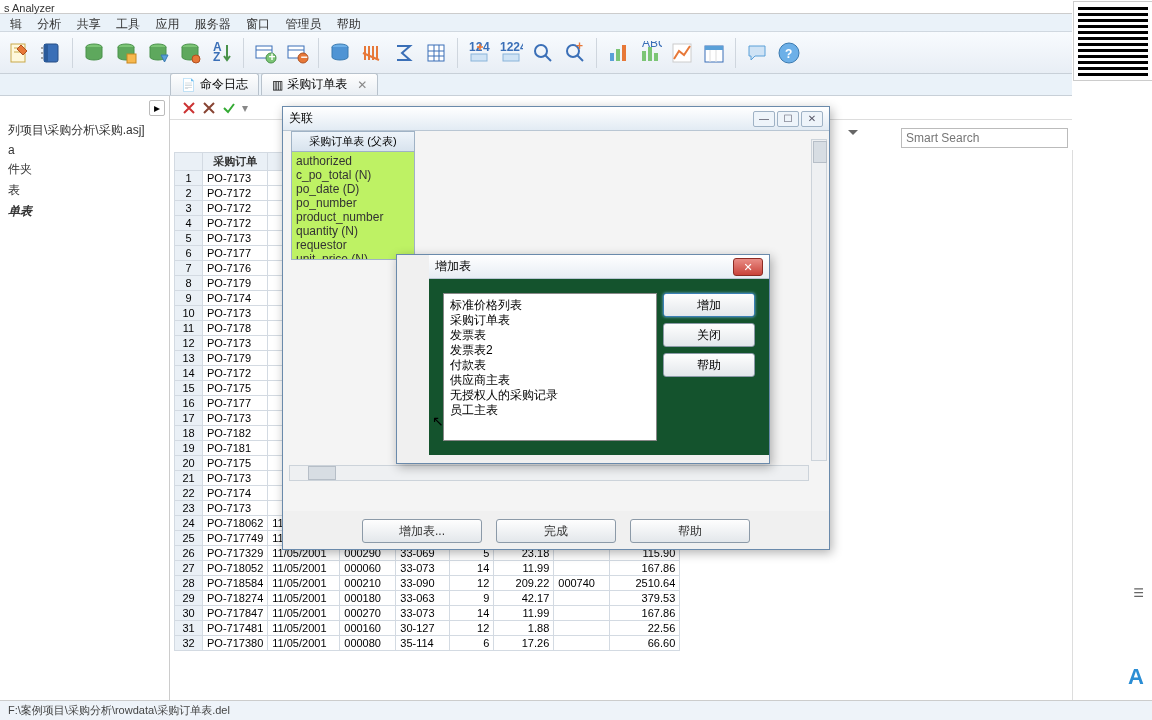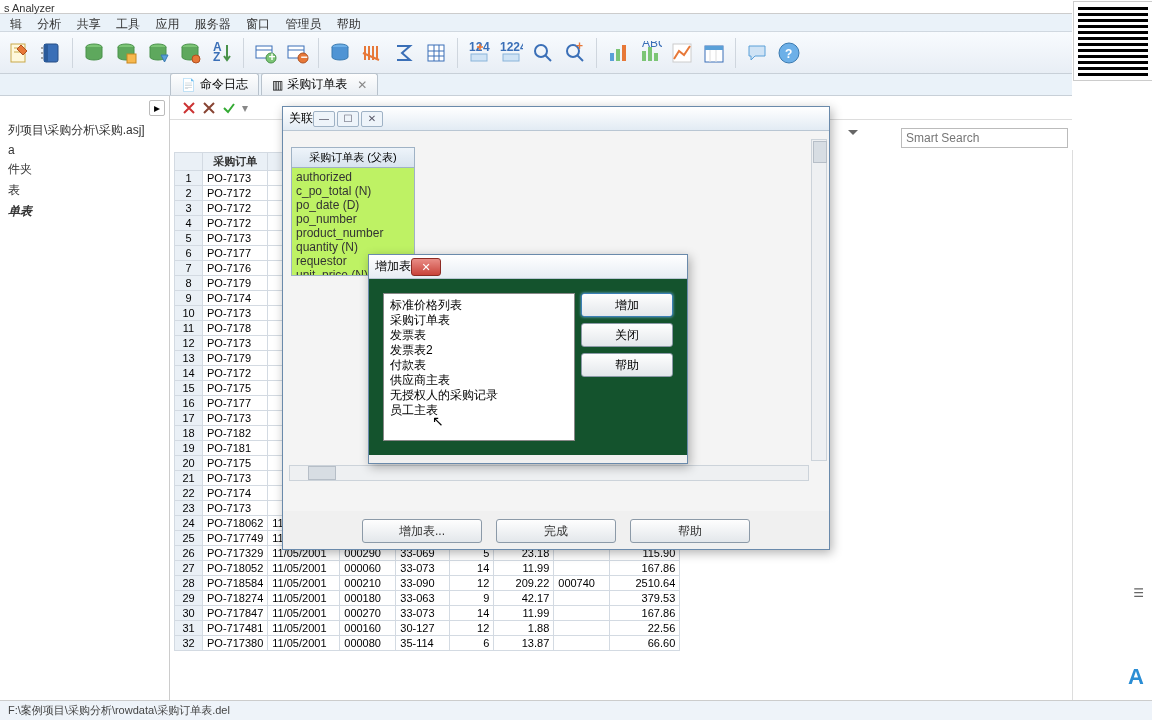--- a/index.html
+++ b/index.html
@@ -45,37 +45,37 @@
    repeating-linear-gradient(90deg,#000 0 3px,transparent 3px 6px);
   background-blend-mode: difference;
   border:4px solid #fff; outline:1px solid #ccc;}
 .right-strip .big-a { position:absolute; bottom:10px; right:8px; color:#2a8dd4; font-size:22px; font-weight:bold;}
 .right-strip .bars-icon{position:absolute;bottom:100px;right:8px;color:#666;}
 
 .statusbar { position: absolute; bottom: 0; left: 0; right: 0; height: 20px; background: #eef3f9; border-top: 1px solid #ccc; padding: 2px 8px; color: #444; font-size: 11px; }
 
 
 .dlg { position: absolute; background: #f0f0f0; border: 1px solid #6a8aab; box-shadow: 2px 3px 10px rgba(0,0,0,.3); }
-.dlg .titlebar { background: linear-gradient(#fff,#e2ebf4); height: 24px; display:flex; align-items:center; justify-content:flex-start; padding:0 6px; border-bottom:1px solid #b9c6d3;}
+.dlg .titlebar { background: linear-gradient(#fff,#e2ebf4); height: 24px; display:flex; align-items:center; justify-content:space-between; padding:0 6px; border-bottom:1px solid #b9c6d3;}
 .dlg .titlebar .wbtns { display:flex; gap:2px;}
 .dlg .titlebar .wbtn{ width:22px;height:16px;border:1px solid #9fb2c5;background:#eef4fa;border-radius:2px;text-align:center;font-size:10px;line-height:14px;color:#556;}
 .dlg1 { left: 282px; top: 106px; width: 548px; height: 444px; }
 .dlg1 .body { padding: 8px; height: 380px; position:relative; background:#f4f4f4;}
-.dlg1 .parent-box { position:absolute; left:8px; top:16px; width:124px; }
+.dlg1 .parent-box { position:absolute; left:8px; top:0; width:124px; }
 .dlg1 .parent-box .hdr { background: linear-gradient(#eef4fa,#d8e3ee); border:1px solid #9fb2c5; padding:2px 4px; font-size:11px; text-align:center;}
 .dlg1 .parent-box .list { background:#bef264; border:1px solid #9fb2c5; border-top:none; height:108px; padding:2px 4px; font-size:11px; line-height:14px; color:#333; overflow:hidden;}
 .dlg1 .scroll-right { position:absolute; right:2px; top:8px; bottom:50px; width:16px; background:#eef0f2; border:1px solid #ccd3da;}
 .dlg1 .scroll-right .thumb{ background:#d7dde3;border:1px solid #b6bec7;width:14px;height:22px;margin:1px;}
 .dlg1 .scroll-bottom{ position:absolute;left:6px;right:20px;bottom:30px;height:16px;background:#eef0f2;border:1px solid #ccd3da;}
 .dlg1 .scroll-bottom .thumb{background:#d7dde3;border:1px solid #b6bec7;height:14px;width:28px;margin:0 18px;}
 .dlg1 .footer-btns { position:absolute; bottom:6px; left:0; right:0; display:flex; justify-content:center; gap:14px;}
 .winbtn { width:120px; height:24px; background:linear-gradient(#fefefe,#e3e7eb); border:1px solid #8c9aa8; border-radius:3px; color:#333;}
 
 
-.dlg2 { left: 368px; top: 254px; width: 320px; height: 210px; }
+.dlg2 { left: 396px; top: 254px; width: 374px; height: 210px; padding-left: 32px; }
 .dlg2 .titlebar { background: linear-gradient(#fff,#e7edf4);}
 .dlg2 .titlebar .closebtn{ width:30px;height:18px;background:linear-gradient(#e98d86,#c9433a);border:1px solid #8d2b24;border-radius:3px;color:#fff;text-align:center;line-height:16px;font-size:11px;}
 .dlg2 .body { padding:14px; display:flex; gap:6px; background:#14532d;}
 .dlg2 .listbox { width:222px; height:148px; background:#fff; border:1px solid #888; padding:4px 6px; font-size:12px; line-height:15px;}
 .dlg2 .btncol { display:flex; flex-direction:column; gap:6px; }
 .dlg2 .btncol button { width:92px; height:24px; background:linear-gradient(#fefefe,#e3e7eb); border:1px solid #8c9aa8; border-radius:3px;}
 .dlg2 .btncol button.primary{ border:1px solid #3b7fb5; box-shadow:0 0 3px #6db0e8;}
 .cursor-arrow{position:absolute;left:432px;top:413px;font-size:14px;color:#000;pointer-events:none;}
 
 
@@ -665,21 +665,21 @@
     <td class="txt"></td>
     <td>22.56</td>
   </tr>
           <tr>
     <td class="rownum">32</td>
     <td class="txt">PO-717380</td>
     <td class="txt">11/05/2001</td>
     <td class="txt">000080</td>
     <td class="txt">35-114</td>
     <td>6</td>
-    <td>13.87</td>
+    <td>17.26</td>
     <td class="txt"></td>
     <td>66.60</td>
   </tr>
         </tbody>
       </table>
   </div>
 
   <div class="right-strip">
     <div class="qr">
         <div class="q"></div>

